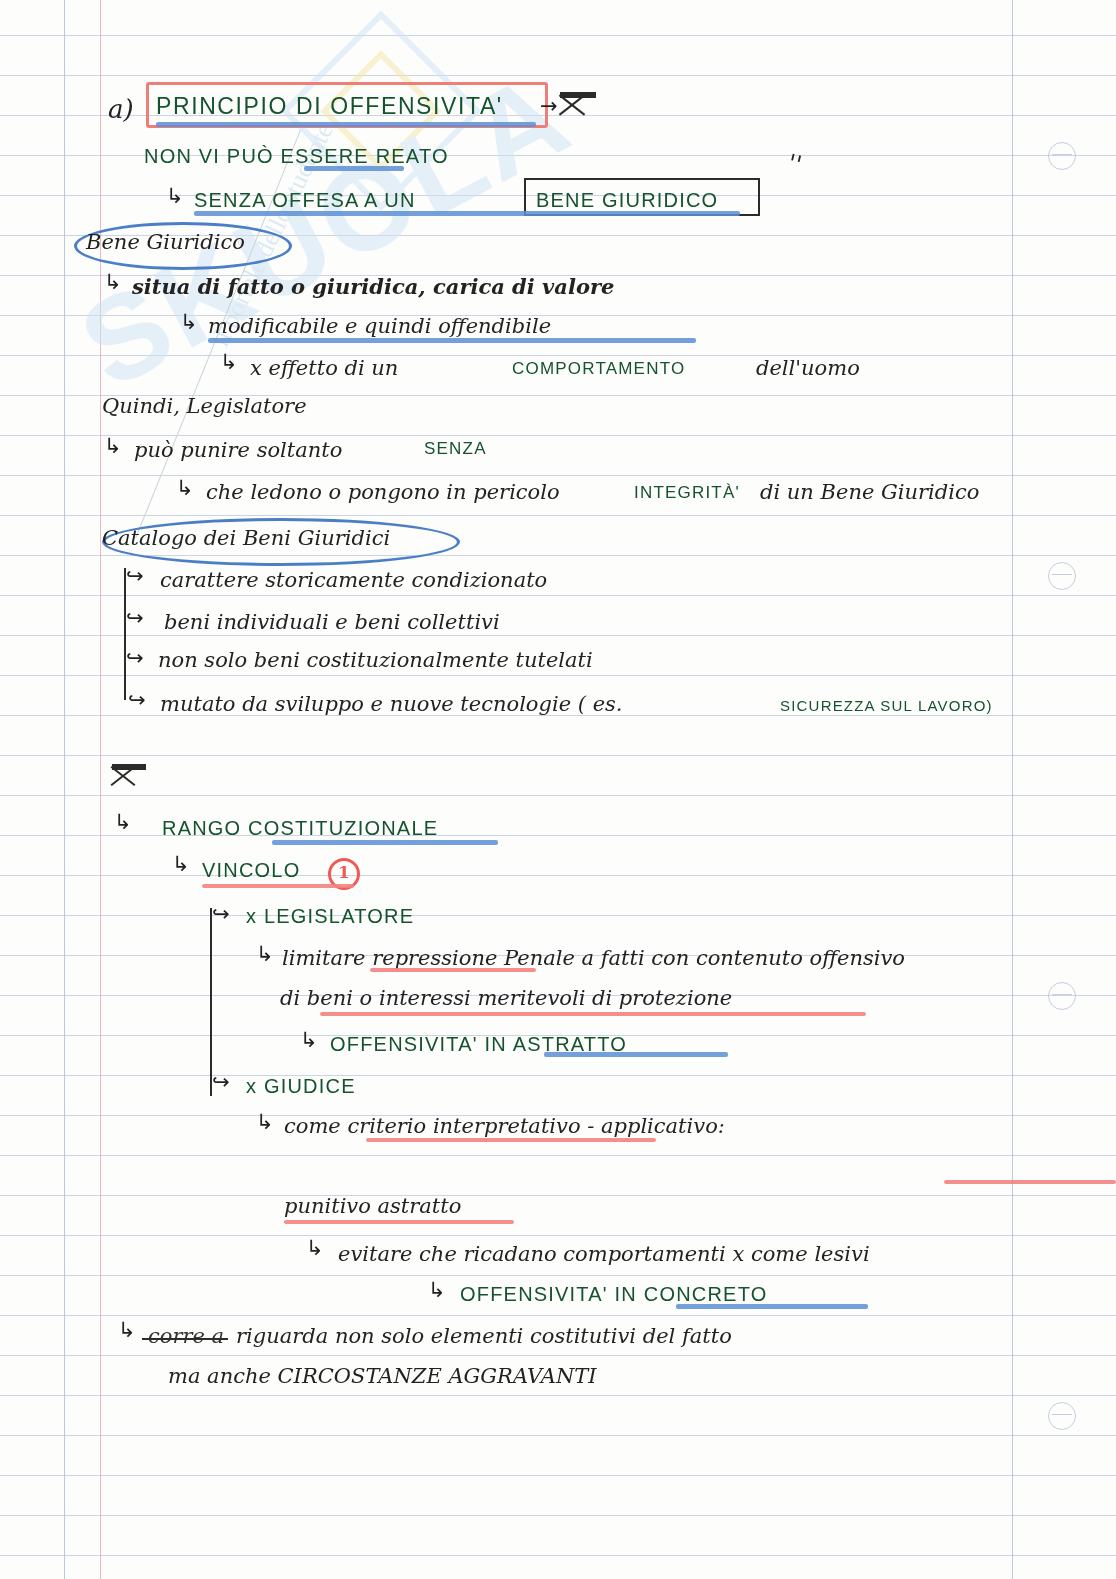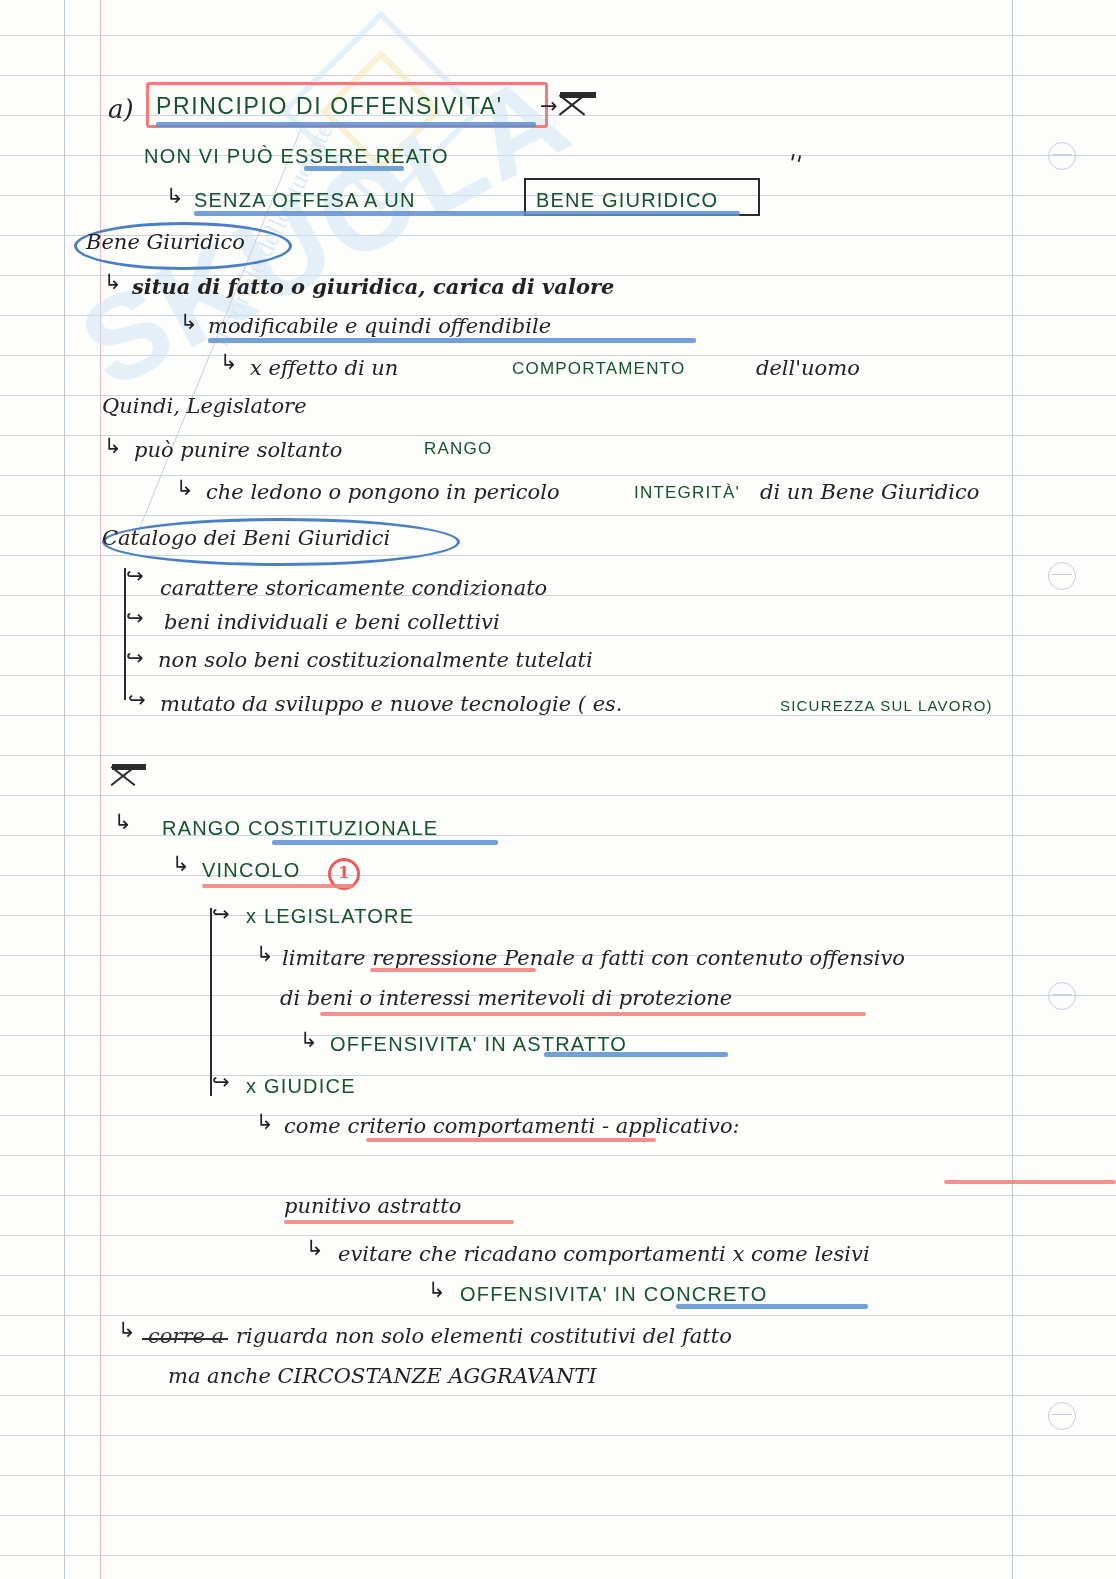--- a/index.html
+++ b/index.html
@@ -317,34 +317,34 @@
 
   <div class="hw arrow" style="left:220px; top:352px;">↳</div>
   <div class="hw cursive" style="left:250px; top:358px;">x effetto di un</div>
   <div class="hw caps small" style="left:512px; top:360px;text-align:center;">COMPORTAMENTO</div>
   <div class="hw cursive" style="left:756px; top:358px;">dell'uomo</div>
 
   <div class="hw cursive" style="left:102px; top:396px;">Quindi, Legislatore</div>
 
   <div class="hw arrow" style="left:104px; top:436px;">↳</div>
   <div class="hw cursive" style="left:134px; top:440px;">può punire soltanto</div>
-  <div class="hw caps small" style="left:424px; top:440px;">RANGO</div>
+  <div class="hw caps small" style="left:424px; top:440px;">SENZA</div>
 
   <div class="hw arrow" style="left:176px; top:478px;">↳</div>
   <div class="hw cursive" style="left:206px; top:482px;">che ledono o pongono in pericolo</div>
   <div class="hw caps small" style="left:634px; top:484px;">INTEGRITÀ'</div>
   <div class="hw cursive" style="left:760px; top:482px;">di un Bene Giuridico</div>
 
   <div class="mark ellipse-blue" style="left:102px; top:518px; width:352px; height:42px;"></div>
   <div class="hw cursive" style="left:102px; top:528px;">Catalogo dei Beni Giuridici</div>
 
   <div class="bracket" style="left:124px; top:568px; height:132px;"></div>
 
   <div class="hw arrow" style="left:126px; top:566px;">↪</div>
-  <div class="hw cursive" style="left:160px; top:570px;margin-top:8px;">carattere storicamente condizionato</div>
+  <div class="hw cursive" style="left:160px; top:570px;">carattere storicamente condizionato</div>
 
   <div class="hw arrow" style="left:126px; top:608px;">↪</div>
   <div class="hw cursive" style="left:164px; top:612px;">beni individuali e beni collettivi</div>
 
   <div class="hw arrow" style="left:126px; top:648px;">↪</div>
   <div class="hw cursive" style="left:158px; top:650px;">non solo beni costituzionalmente tutelati</div>
 
   <div class="hw arrow" style="left:128px; top:690px;">↪</div>
   <div class="hw cursive" style="left:160px; top:694px;">mutato da sviluppo e nuove tecnologie ( es.</div>
   <div class="hw caps small" style="left:780px; top:698px; font-size:15px;">SICUREZZA SUL LAVORO)</div>
@@ -377,21 +377,21 @@
   <div class="mark underline-red" style="left:320px; top:1012px; width:546px;"></div>
 
   <div class="hw arrow" style="left:300px; top:1030px;">↳</div>
   <div class="hw caps" style="left:330px; top:1034px;">OFFENSIVITA'  IN  ASTRATTO</div>
   <div class="mark underline-blue" style="left:544px; top:1052px; width:184px;"></div>
 
   <div class="hw arrow" style="left:212px; top:1072px;">↪</div>
   <div class="hw caps" style="left:246px; top:1076px;">x GIUDICE</div>
 
   <div class="hw arrow" style="left:256px; top:1112px;">↳</div>
-  <div class="hw cursive" style="left:284px; top:1116px;">come criterio comportamenti - applicativo:</div>
+  <div class="hw cursive" style="left:284px; top:1116px;">come criterio interpretativo - applicativo:</div>
   <div class="mark underline-red" style="left:366px; top:1138px; width:290px;"></div>
 
   <div class="mark underline-red" style="left:944px; top:1180px; width:172px;"></div>
 
   <div class="hw cursive" style="left:284px; top:1196px;">punitivo astratto</div>
   <div class="mark underline-red" style="left:284px; top:1220px; width:230px;"></div>
 
   <div class="hw arrow" style="left:306px; top:1238px;">↳</div>
   <div class="hw cursive" style="left:338px; top:1244px;">evitare che ricadano comportamenti x come lesivi</div>
 

